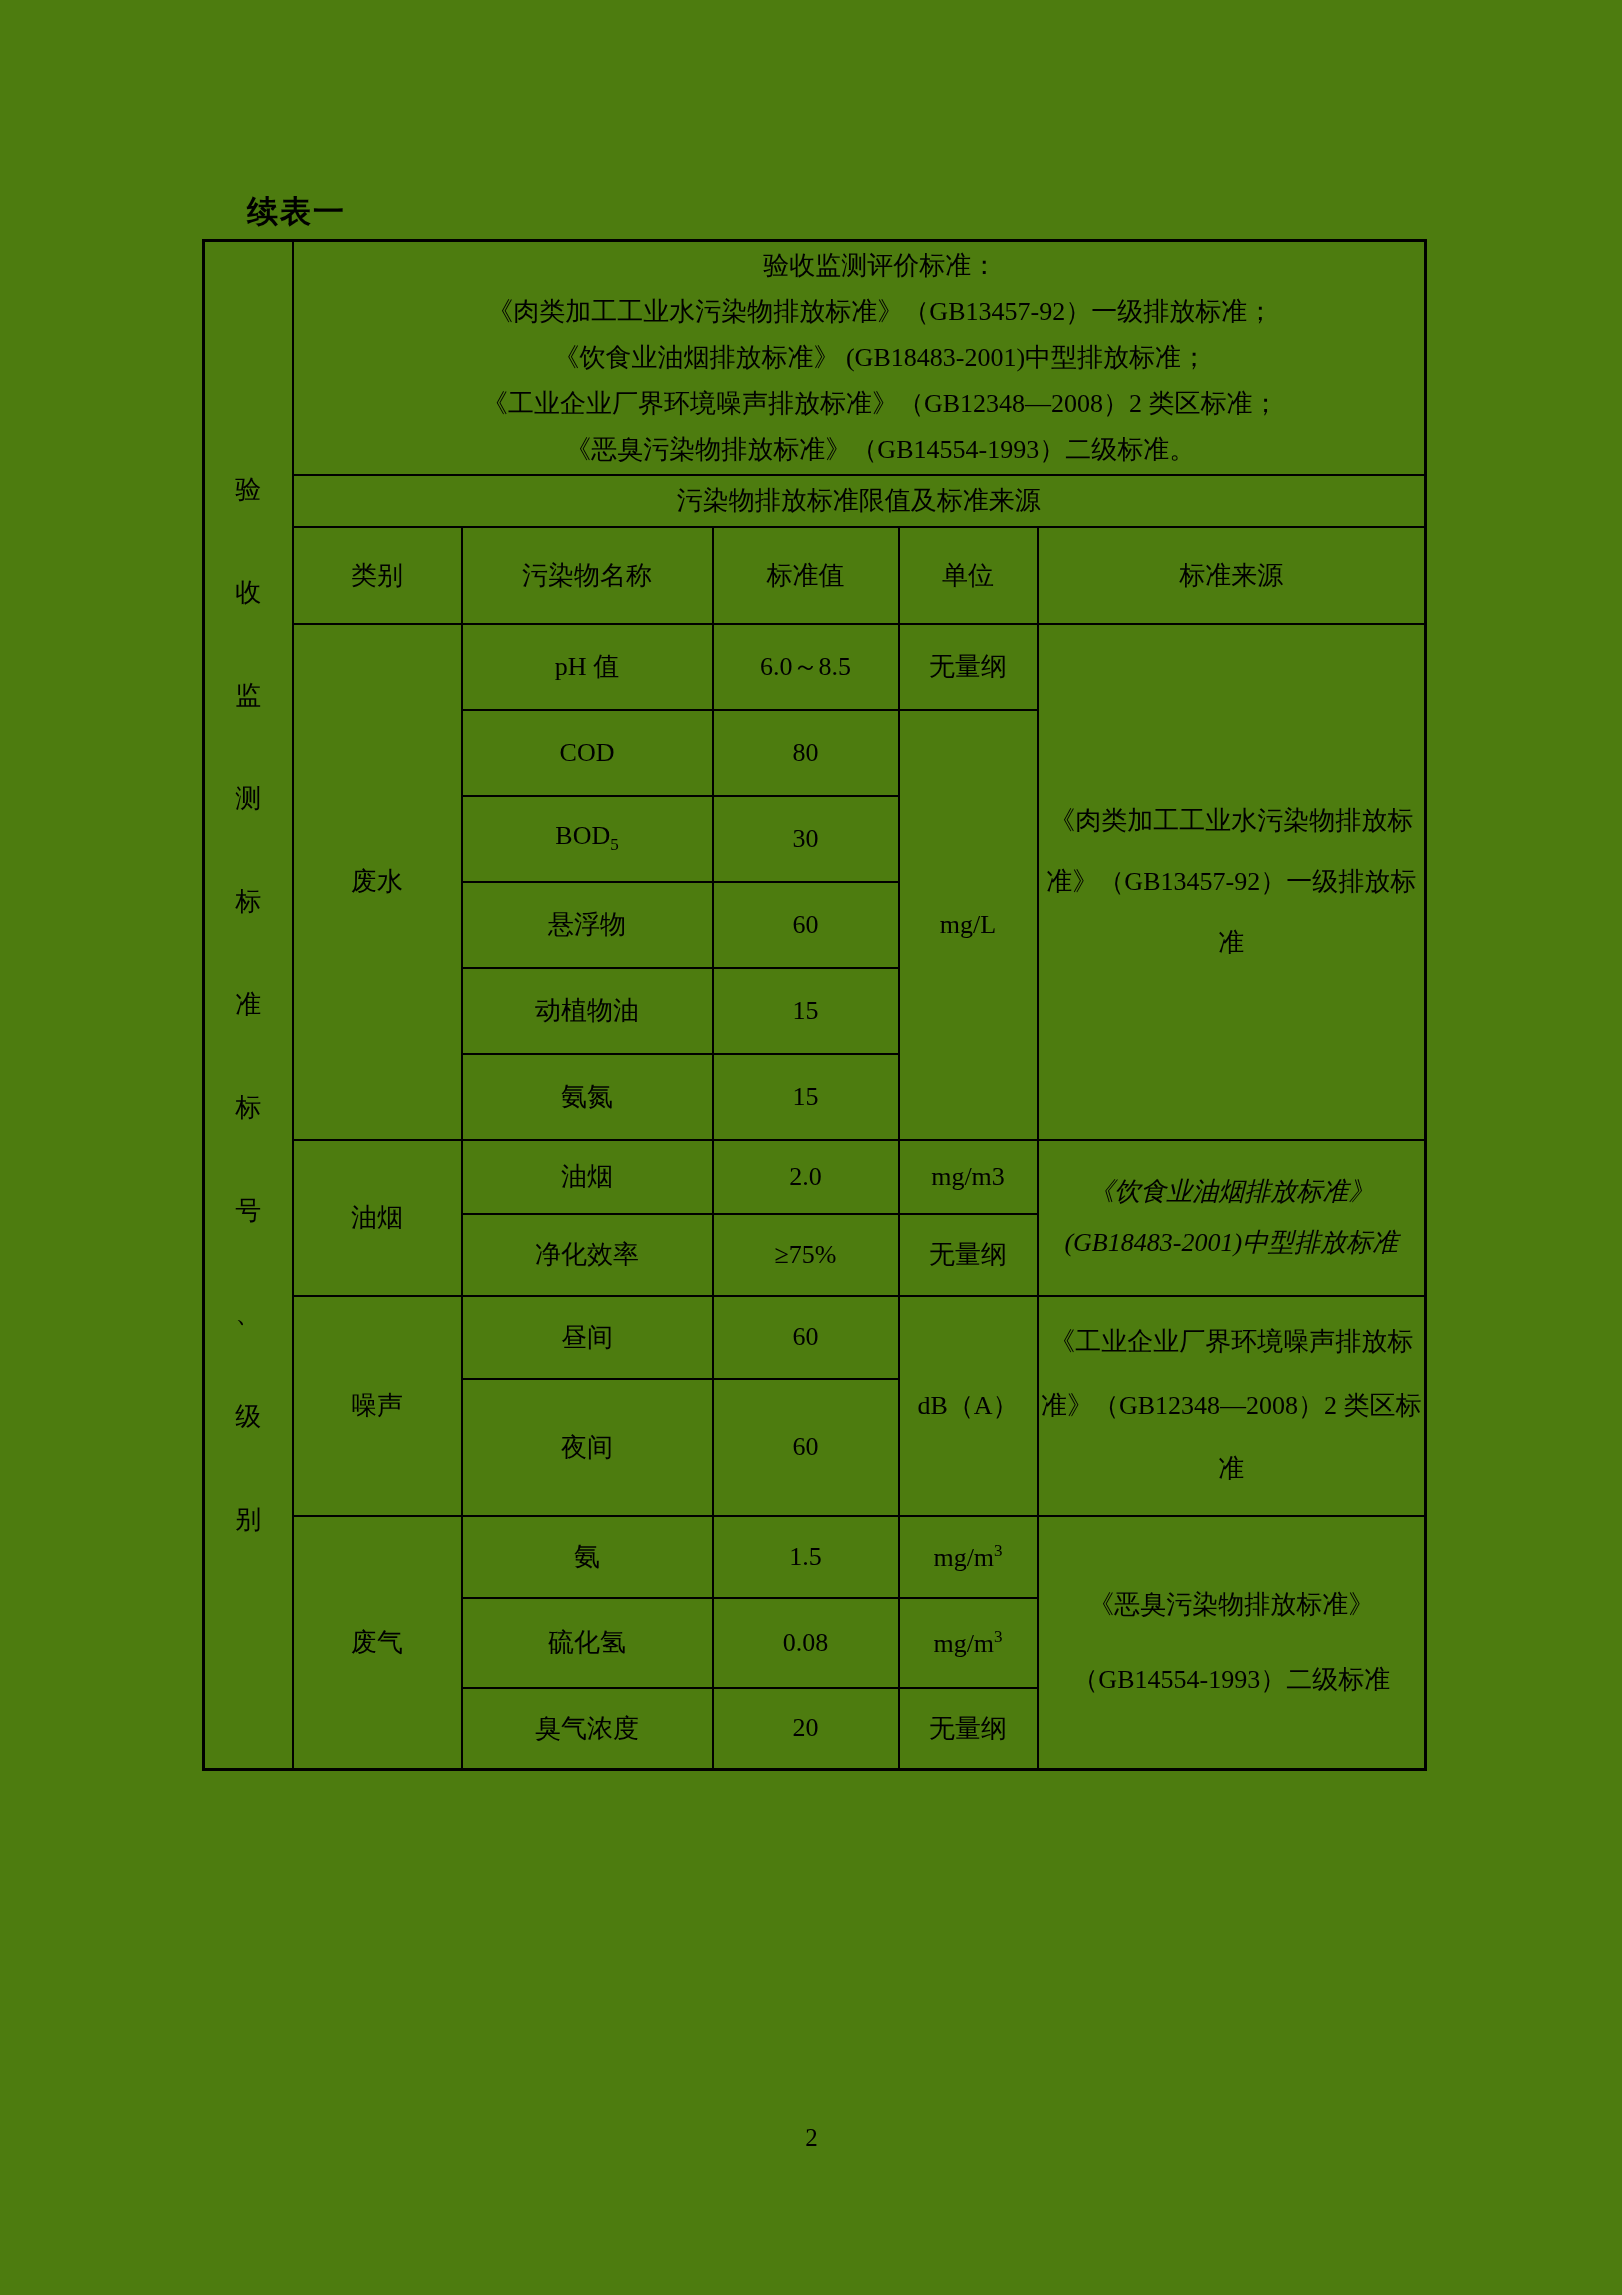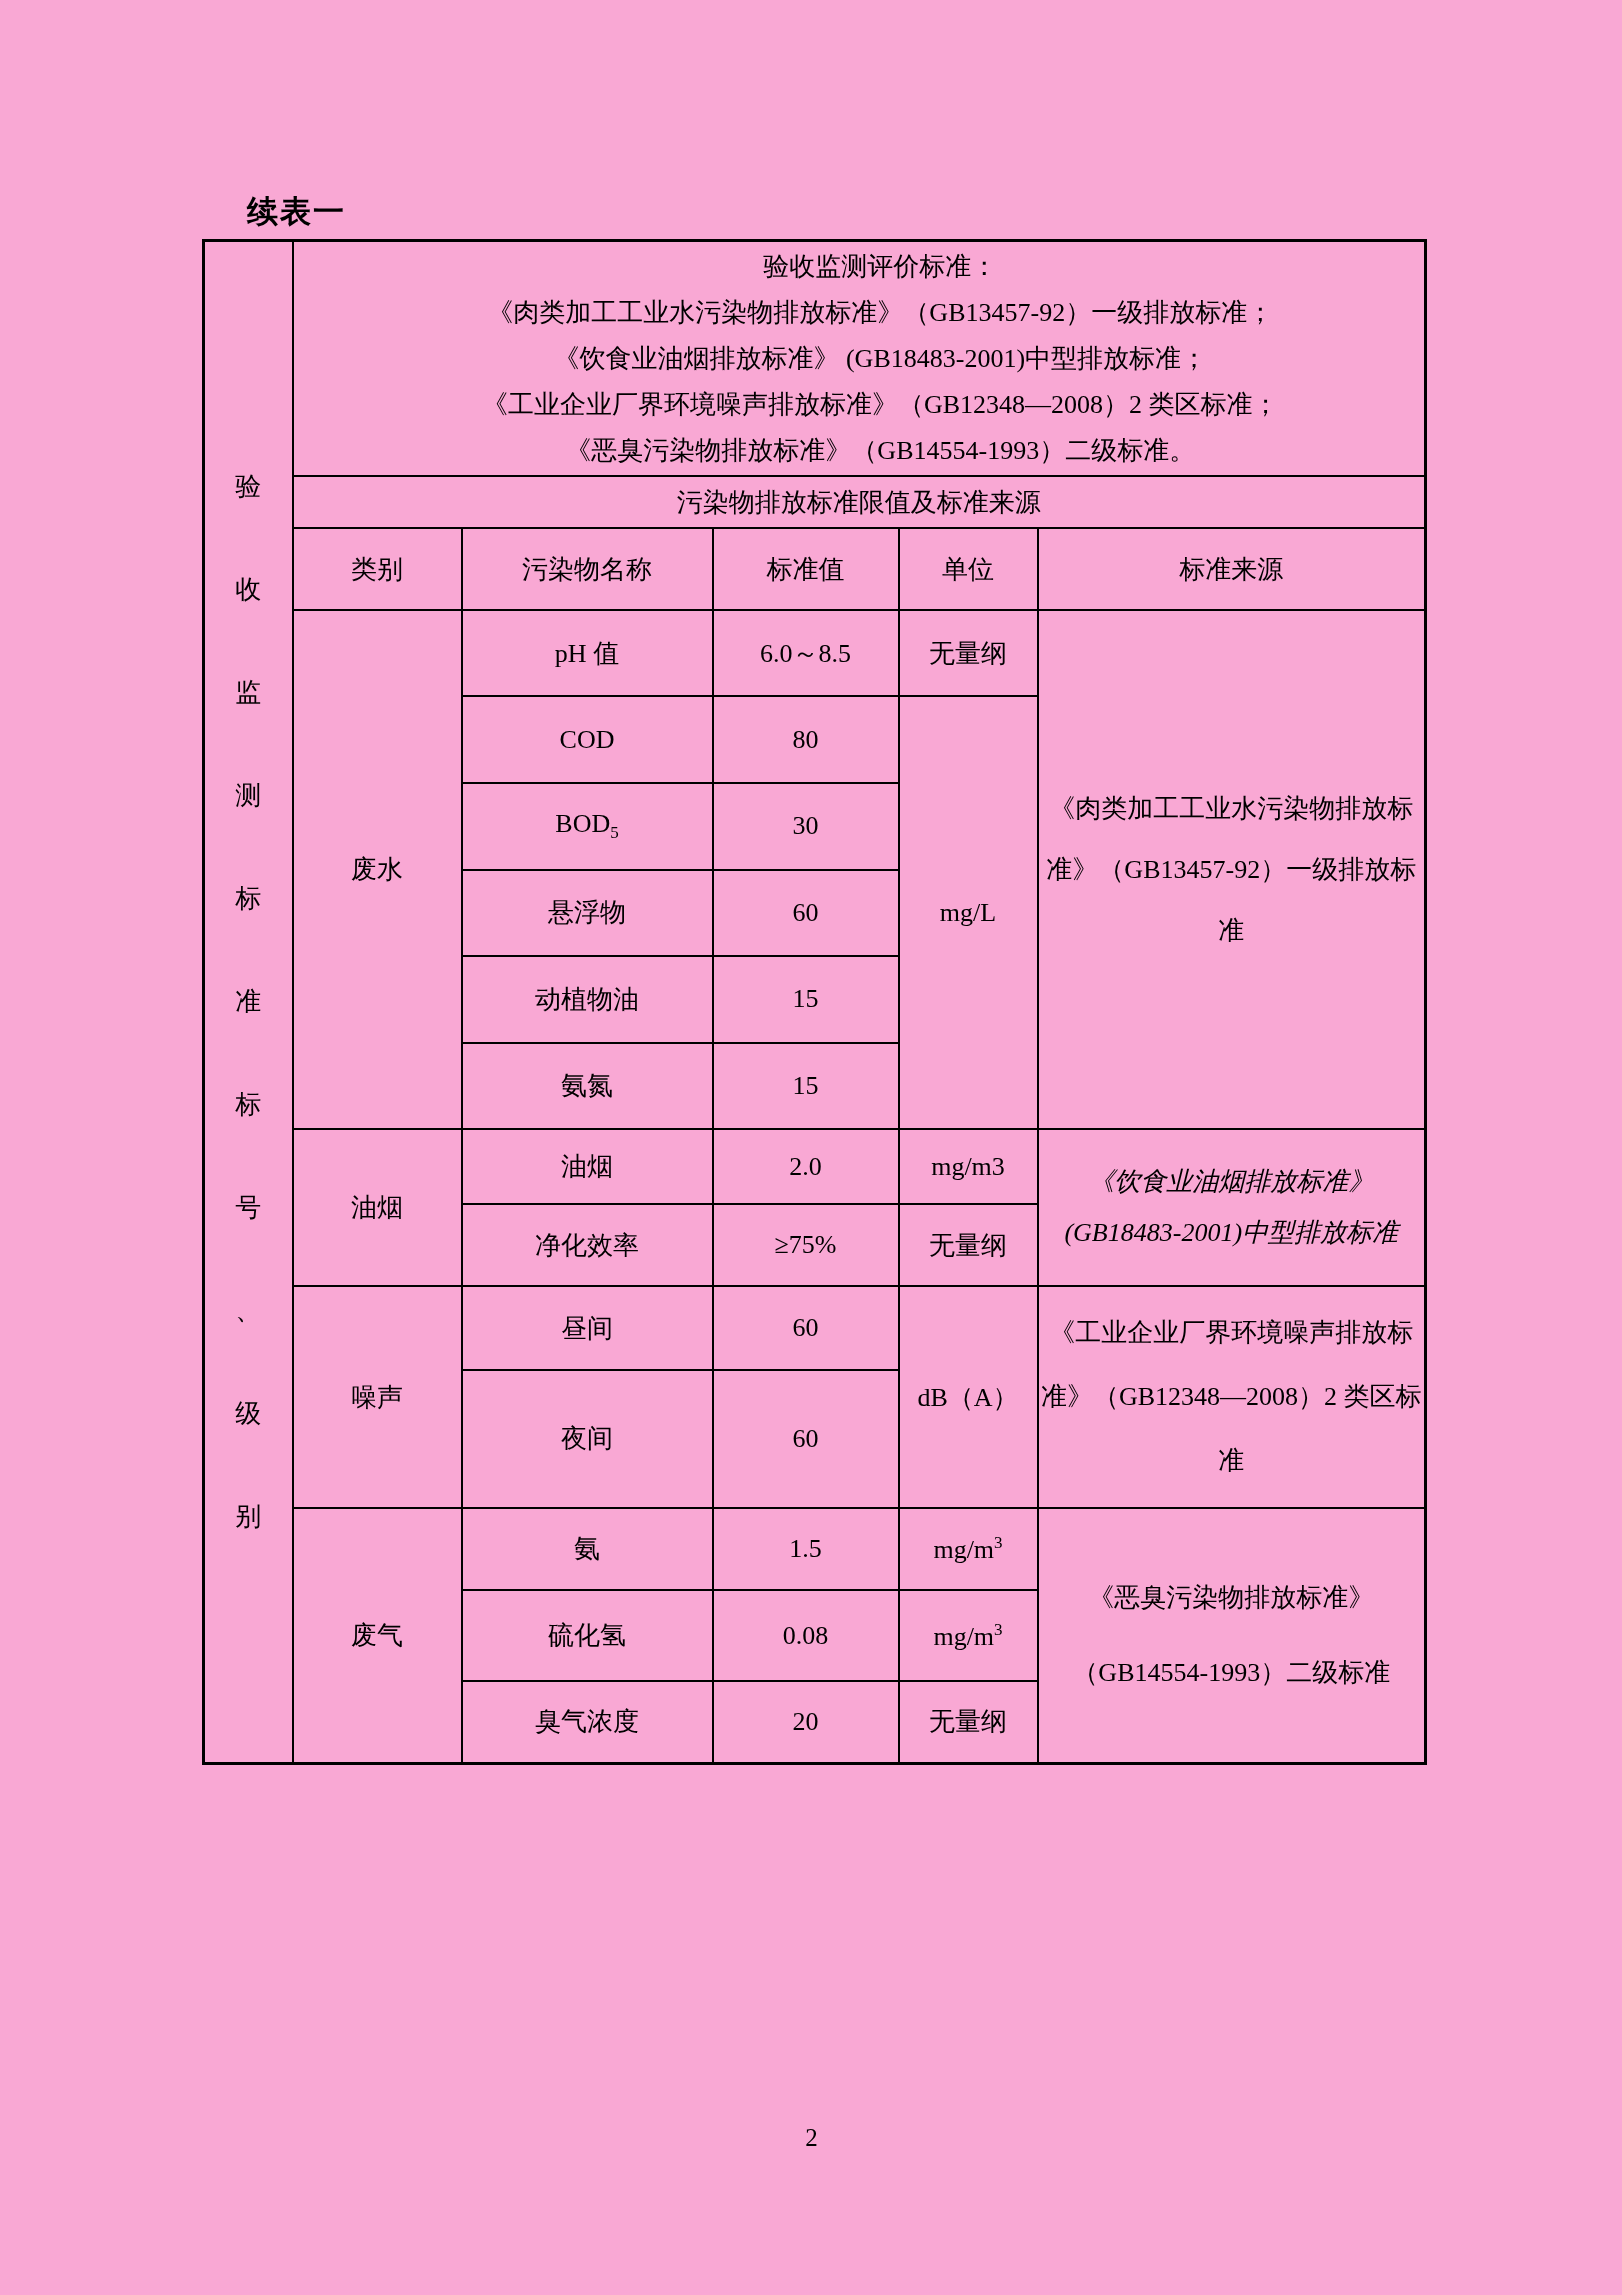--- a/index.html
+++ b/index.html
@@ -1,20 +1,20 @@
 <!DOCTYPE html>
 <html style="font-size:10.5px"><head>
 <meta charset="utf-8">
 <style>
   html,body{margin:0;padding:0;}
   body{background:#e8e8e8;}
   .page{
     position:relative;
     width:1623px;height:2295px;
-    background:#f9a8d4;
+    background:#4d7c0f;
     font-family:"Liberation Serif","DejaVu Serif",serif;
     color:#000;
     overflow:hidden;
   }
   .doc-title{
     position:absolute;left:247px;top:191px;
     font-family:"Liberation Sans","DejaVu Sans",sans-serif;
     font-size:31px;font-weight:700;letter-spacing:2px;
   }
   table.std{
@@ -35,21 +35,21 @@
   
   col.c-side{width:89px}
   col.c-cat{width:169px}
   col.c-poll{width:251px}
   col.c-val{width:186px}
   col.c-unit{width:139px}
   col.c-src{width:388px}
   
   tr.h-eval{height:234px}
   tr.h-sub{height:52px}
-  tr.h-cols{height:81px}
+  tr.h-cols{height:97px}
   tr.h-std{height:86px}
   tr.h-fume1{height:74px}
   tr.h-fume2{height:82px}
   tr.h-day{height:83px}
   tr.h-night{height:137px}
   tr.h-gas1{height:82px}
   tr.h-gas2{height:90px}
   tr.h-gas3{height:82px}
   .eval-lines div{line-height:46px;white-space:nowrap;margin-left:43px;}
   .side-stack{

